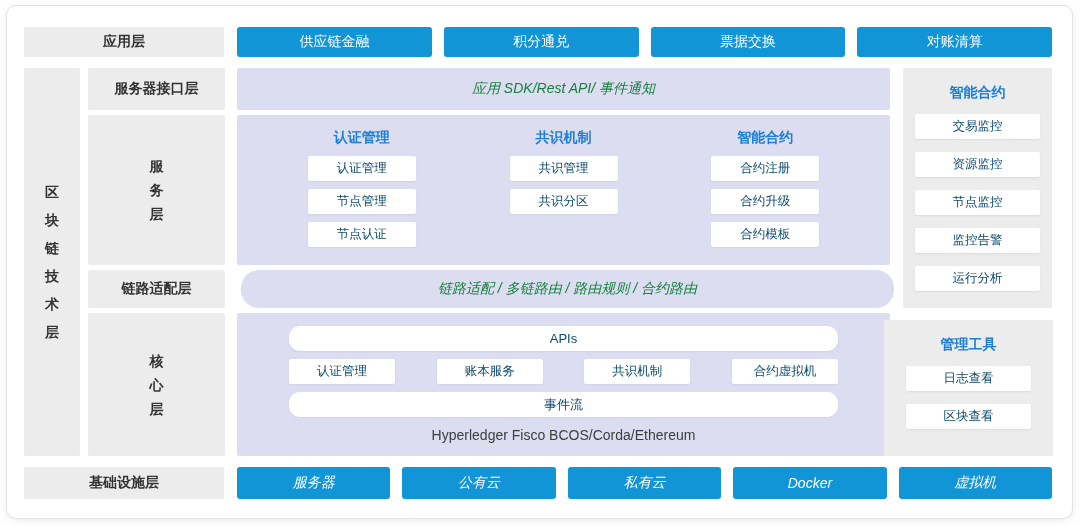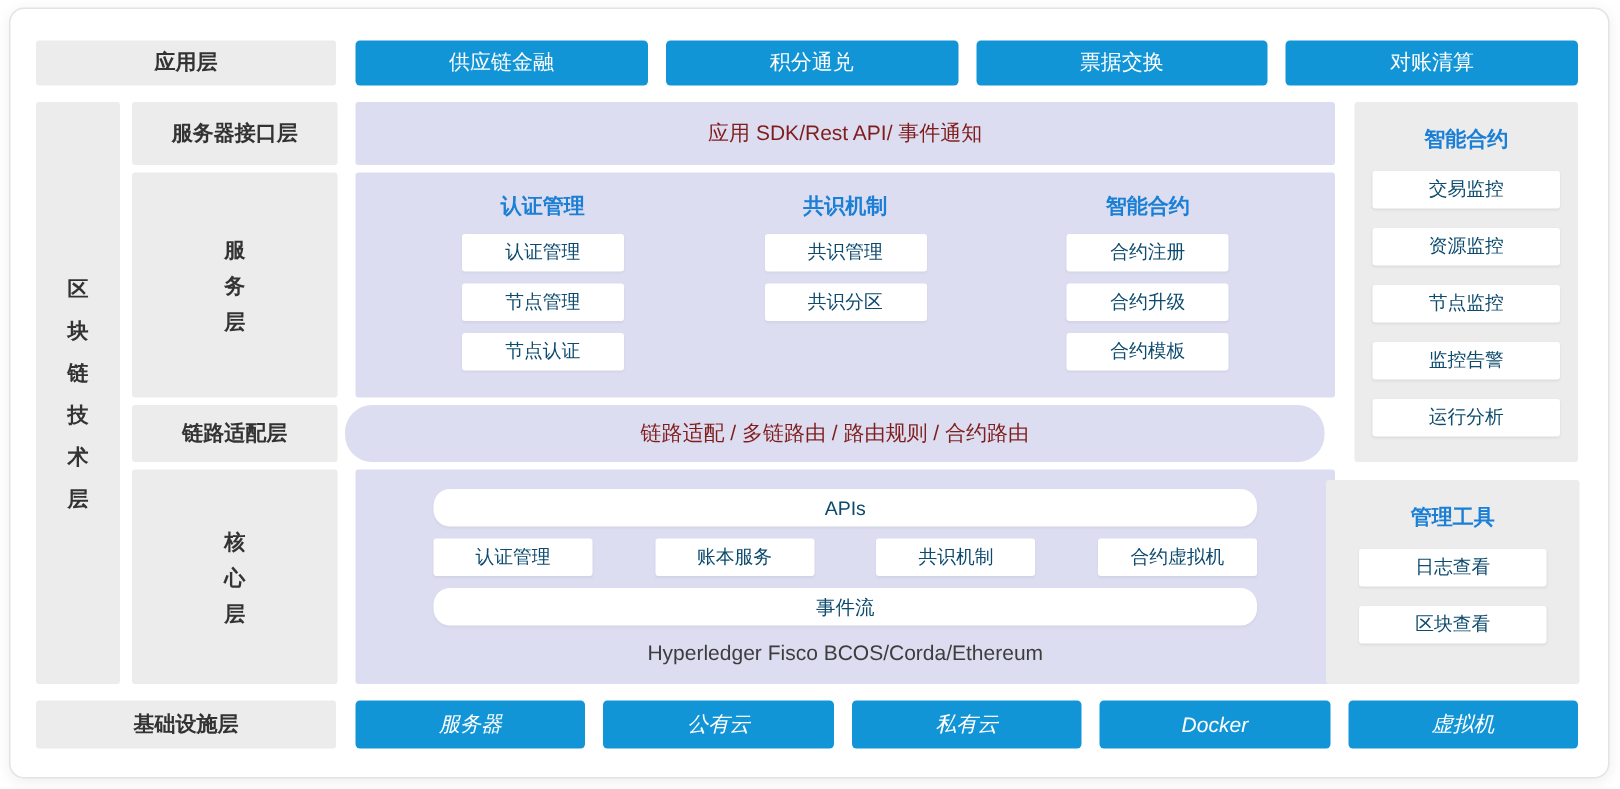--- a/index.html
+++ b/index.html
@@ -24,21 +24,21 @@
     font-size: 14px; font-weight: 600; color: #333;
   }
   .btn-row { position: absolute; display: flex; gap: 12px; }
   .blue-btn {
     flex: 1; background: #1295d6; color: #fff; border-radius: 3px;
     display: flex; align-items: center; justify-content: center; font-size: 14px;
   }
   .lavender { position: absolute; background: #dcddf0; border-radius: 2px; }
   .bar {
     display: flex; align-items: center; justify-content: center;
-    font-size: 14px; font-weight: 500; color: #7f1d1d;
+    font-size: 14px; font-weight: 500; color: #15803d; font-style: italic;
   }
   .white-box {
     background: #fff; border-radius: 2px; height: 25px; line-height: 25px;
     text-align: center; font-size: 12.5px; color: #0c4a6e;
     box-shadow: 0 1px 2px rgba(0,0,0,.05);
     overflow: hidden; white-space: nowrap;
   }
   .wide { width: 100%; font-size: 13px; border-radius: 11px; }
   .blue-head { color: #1a7fd5; font-weight: 700; font-size: 14px; text-align: center; }
   .vchars {
@@ -49,21 +49,21 @@
   .lh24 { line-height: 24px; }
 
   #top-label      { left: 24px;  top: 27px;  width: 200px; height: 30px; }
   #top-buttons    { left: 237px; top: 27px;  width: 815px; height: 30px; }
   #vert-label     { left: 24px;  top: 68px;  width: 56px;  height: 388px; }
   #label-interface{ left: 88px;  top: 68px;  width: 137px; height: 42px; }
   #bar-interface  { left: 237px; top: 68px;  width: 653px; height: 42px; }
   #label-service  { left: 88px;  top: 115px; width: 137px; height: 150px; }
   #panel-service  { left: 237px; top: 115px; width: 653px; height: 150px; padding: 12px 24px 0; display: flex; }
   #label-link     { left: 88px;  top: 270px; width: 137px; height: 38px; }
-  #bar-link       { left: 230px; top: 270px; width: 653px; height: 38px; border-radius: 18px; }
+  #bar-link       { left: 241px; top: 270px; width: 653px; height: 38px; border-radius: 18px; }
   #label-core     { left: 88px;  top: 313px; width: 137px; height: 143px; }
   #panel-core     { left: 237px; top: 313px; width: 653px; height: 143px; padding: 13px 52px 0; display: flex; flex-direction: column; gap: 8px; }
   #panel-monitor  { left: 903px; top: 68px;  width: 149px; height: 240px; }
   #panel-tools    { left: 884px; top: 320px; width: 169px; height: 136px; }
   #bottom-label   { left: 24px;  top: 467px; width: 200px; height: 32px; }
   #bottom-buttons { left: 237px; top: 467px; width: 815px; height: 32px; font-style: italic; }
 
   .svc-col { flex: 1; display: flex; flex-direction: column; align-items: center; }
   .svc-col .blue-head { height: 20px; line-height: 20px; margin-bottom: 9px; }
   .svc-col .white-box { width: 108px; margin-bottom: 8px; }

